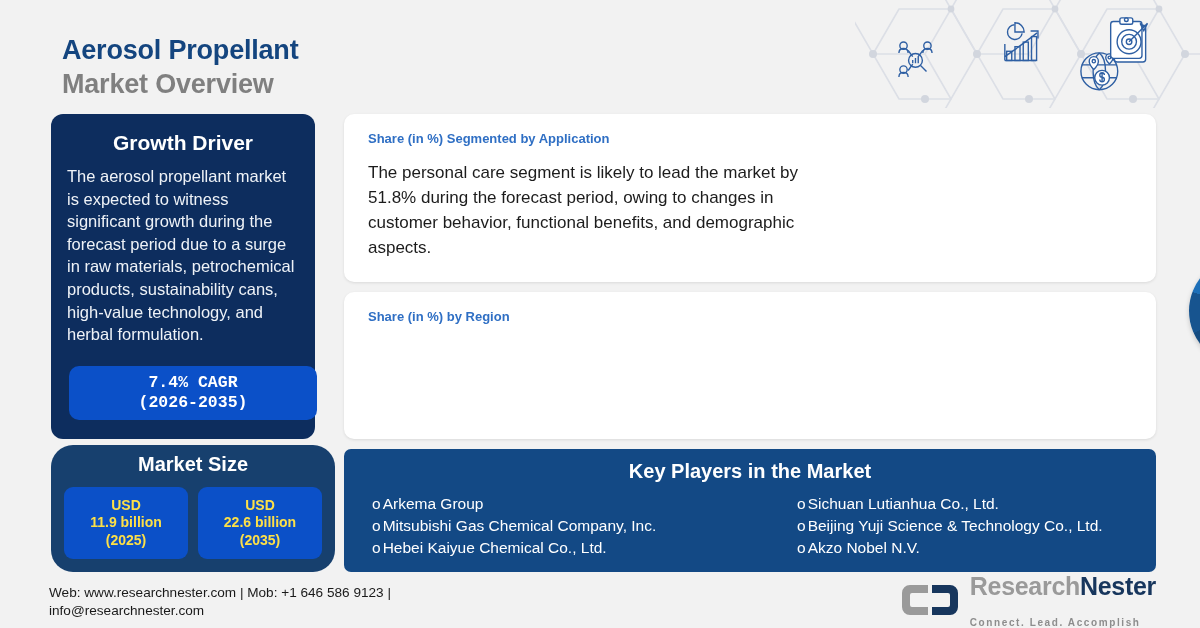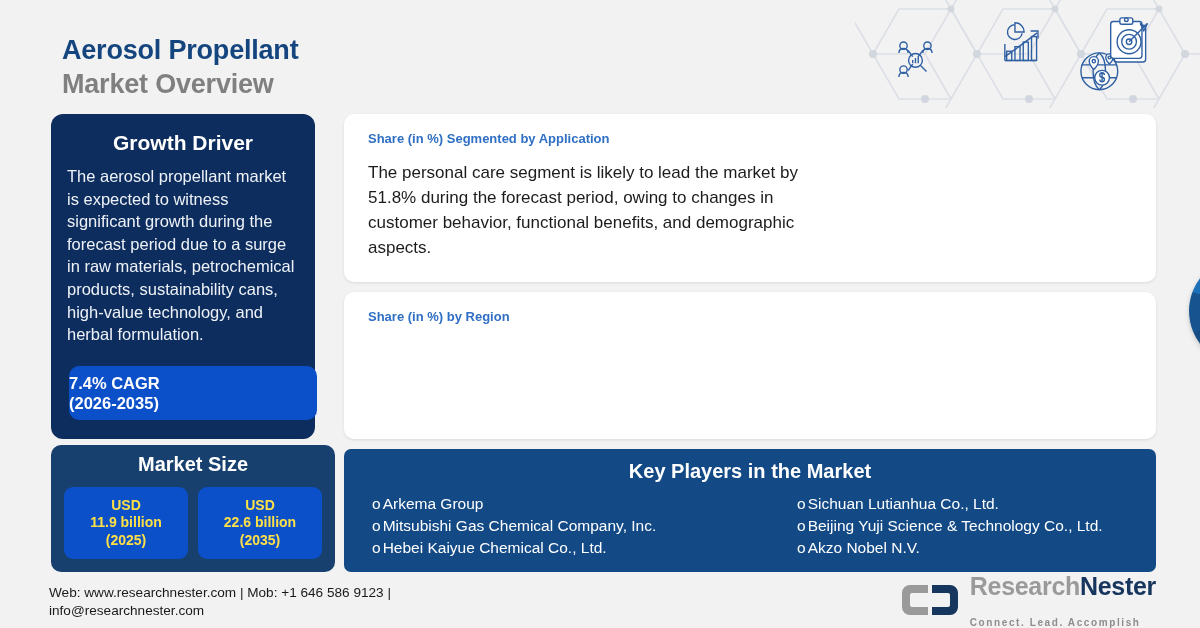--- a/index.html
+++ b/index.html
@@ -33,28 +33,28 @@
     margin-top: 17px; text-align: center; color: #ffffff;
     font-size: 21px; font-weight: bold;
   }
   .growth-body {
     margin: 10px 16px 0 16px; color: #eef2f7;
     font-size: 16.5px; line-height: 22.6px;
   }
   .cagr-badge {
     position: absolute; left: 18px; bottom: 19px; width: 248px; height: 54px;
     background: #0b50c8; border-radius: 10px;
-    display: flex; flex-direction: column; align-items: flex-start; justify-content: center;
-    color: #ffffff; font-size: 16.5px; font-weight: bold; line-height: 20px;
+    display: flex; flex-direction: column; align-items: center; justify-content: center;
+    color: #ffffff; font-size: 16.5px; font-weight: bold; line-height: 20px; font-family: Liberation Mono, monospace;
   }
 
   
   .msize-panel {
     position: absolute; left: 51px; top: 445px; width: 284px; height: 127px;
-    background: #17406e; border-radius: 10px;
+    background: #17406e; border-radius: 22px;
   }
   .msize-title {
     margin-top: 8px; text-align: center; color: #ffffff;
     font-size: 20px; font-weight: bold;
   }
   .msize-row {
     position: absolute; left: 13px; top: 42px; width: 258px; height: 72px;
     display: flex; gap: 10px;
   }
   .msize-card {

